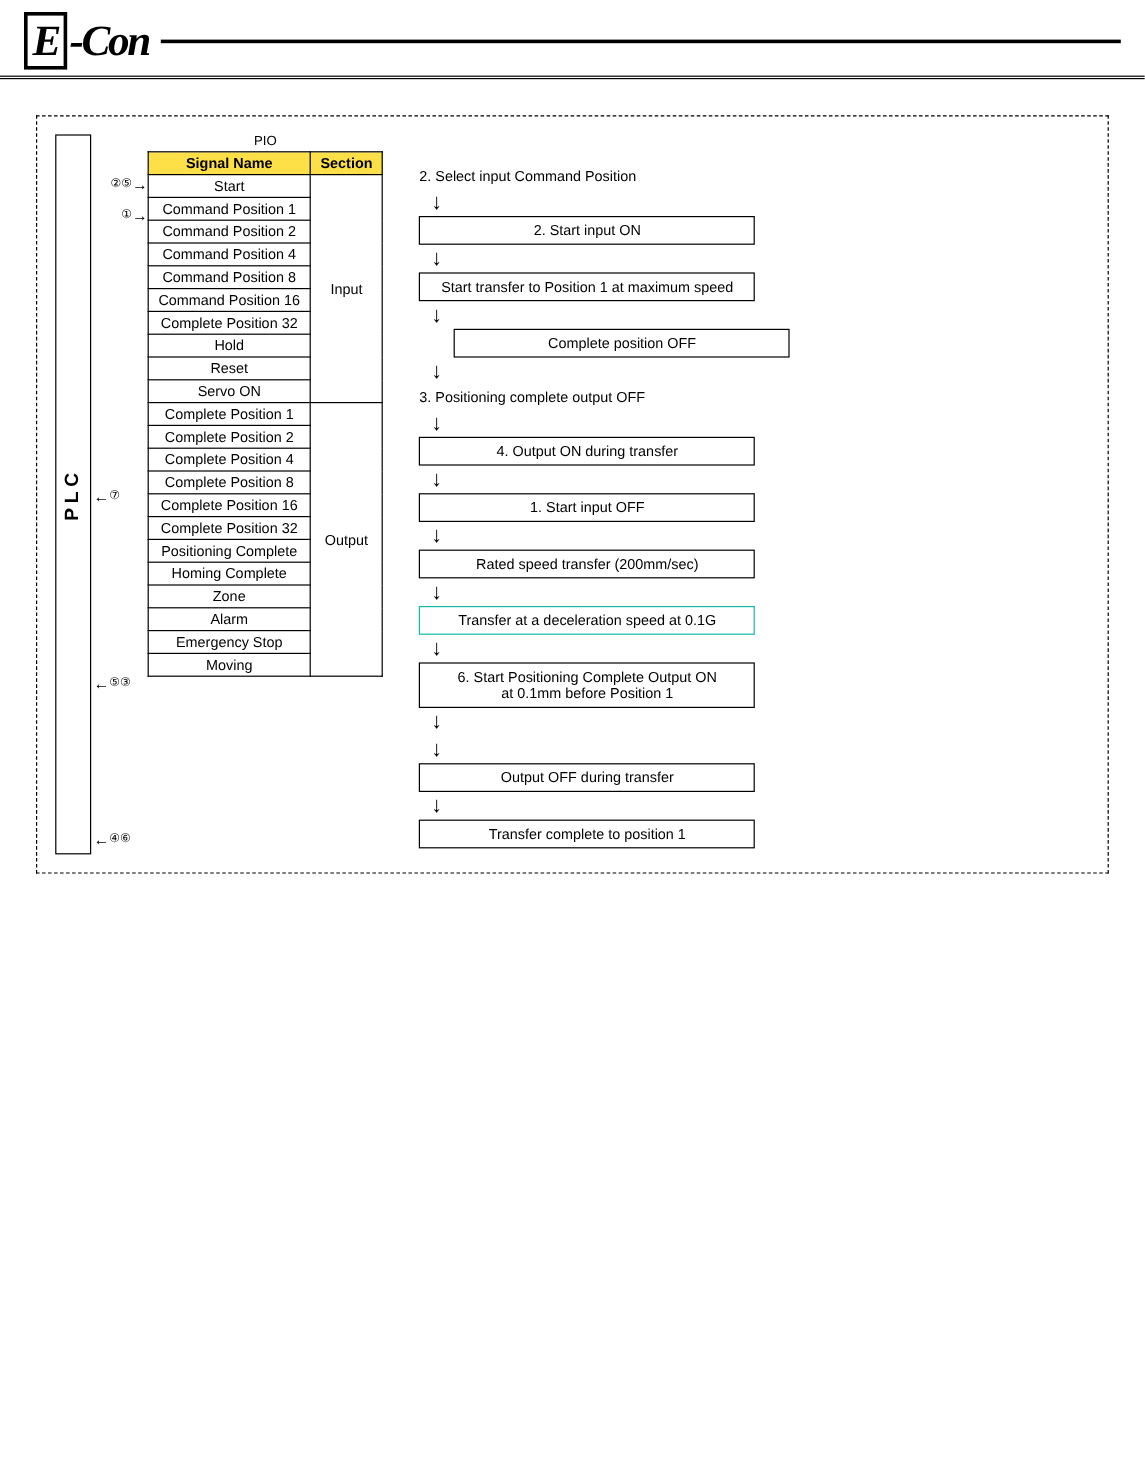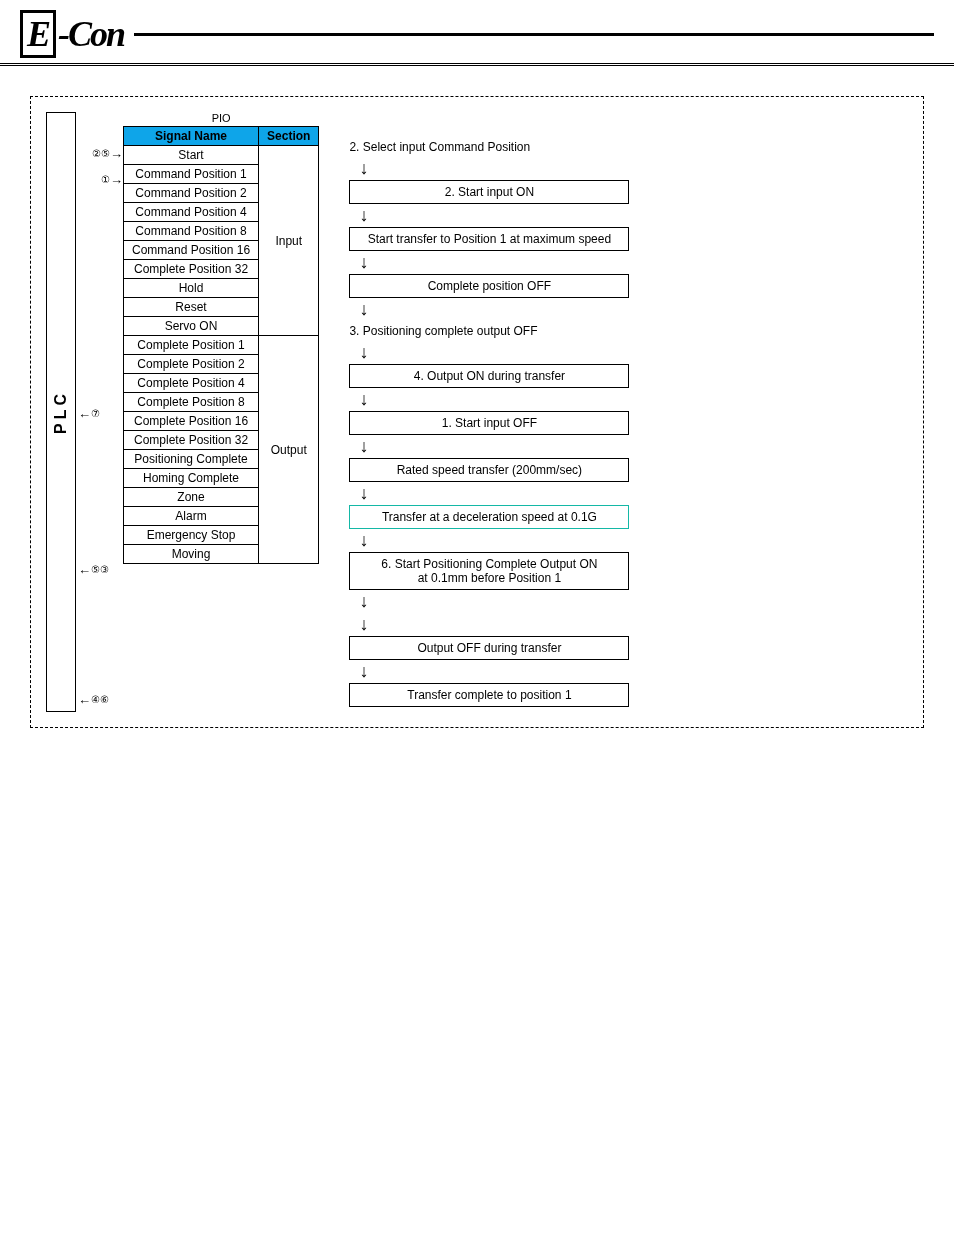--- a/index.html
+++ b/index.html
@@ -118,21 +118,21 @@
     .pio-table th,
     .pio-table td {
       border: 1px solid #000;
       padding: 2px 8px;
       text-align: center;
       white-space: nowrap;
     }
 
     .pio-table th {
       font-weight: bold;
-      background: #0ea5e9;
+      background: #fde047;
     }
 
     
     .section-cell {
       writing-mode: horizontal-tb;
       vertical-align: middle;
       font-size: 12px;
     }
 
     
@@ -308,21 +308,21 @@
       <div style="font-size:18px; padding:1px 0 1px 10px;">↓</div>
 
       <div style="border:1px solid #000; padding:4px 10px; font-size:12px; text-align:center; min-width:280px; max-width:320px;">2. Start input ON</div>
 
       <div style="font-size:18px; padding:1px 0 1px 10px;">↓</div>
 
       <div style="border:1px solid #000; padding:4px 10px; font-size:12px; text-align:center; min-width:280px; max-width:320px;">Start transfer to Position 1 at maximum speed</div>
 
       <div style="font-size:18px; padding:1px 0 1px 10px;">↓</div>
 
-      <div style="border:1px solid #000; padding:4px 10px; font-size:12px; text-align:center; min-width:280px; max-width:320px;">Complete position OFF</div>
+      <div style="border:1px solid #000; padding:4px 10px; font-size:12px; text-align:center; min-width:280px; max-width:320px;margin-left:29px;">Complete position OFF</div>
 
       <div style="font-size:18px; padding:1px 0 1px 10px;">↓</div>
 
       <div style="font-size:12px; padding:3px 0; min-width:280px;">3. Positioning complete output OFF</div>
 
       <div style="font-size:18px; padding:1px 0 1px 10px;">↓</div>
 
       <div style="border:1px solid #000; padding:4px 10px; font-size:12px; text-align:center; min-width:280px; max-width:320px;">4. Output ON during transfer</div>
 
       <div style="font-size:18px; padding:1px 0 1px 10px;">↓</div>

